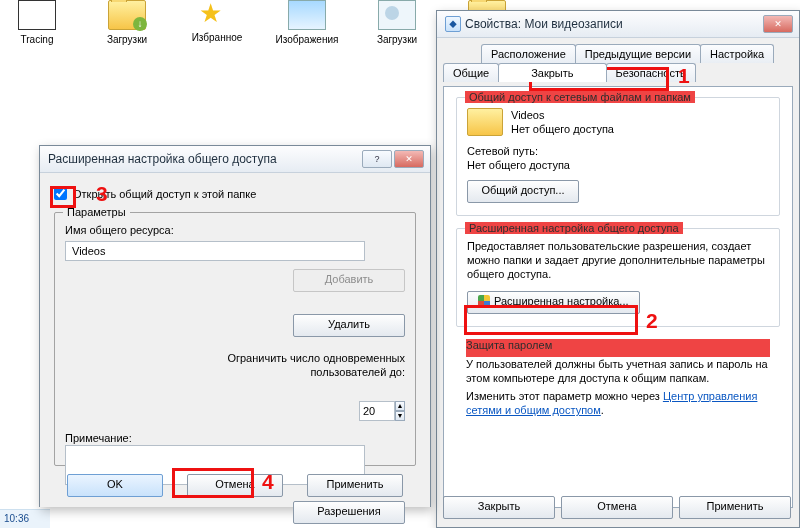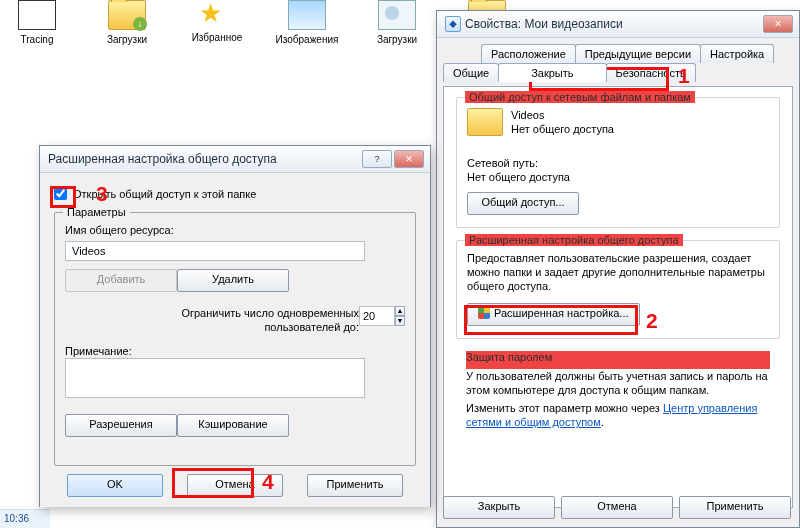--- a/index.html
+++ b/index.html
@@ -43,21 +43,21 @@
   .dlgbtns{position:absolute;right:8px;bottom:8px;display:flex;gap:6px;}
   
   .advwin{left:39px;top:145px;width:390px;height:360px;}
   .advbody{padding:14px 14px 10px;background:#f0f0f0;height:calc(100% - 26px);box-sizing:border-box;position:relative;}
   .chk{display:inline-flex;align-items:center;gap:6px;font-size:11px;}
   .chk input{width:13px;height:13px;margin:0;}
   .fs{border:1px solid #a3a3a3;border-radius:2px;margin-top:10px;padding:10px 10px 12px;background:#f0f0f0;position:relative;}
   .fs>.glegend{position:absolute;top:-7px;left:8px;background:#f0f0f0;padding:0 4px;}
   .tinput{width:300px;height:20px;border:1px solid #b5bfc9;background:#fff;padding:0 6px;font-size:11px;box-sizing:border-box;}
   .btn[disabled]{color:#8d8d8d;background:#eee;border-color:#c6c6c6;}
-  .rowflex{display:flex;align-items:flex-start;gap:0;margin-top:8px;}
+  .rowflex{display:flex;align-items:flex-end;gap:22px;margin-top:8px;flex-direction:column;}
   .spin{width:46px;height:20px;display:flex;}
   .spin input{width:36px;height:20px;border:1px solid #b5bfc9;font-size:11px;padding:0 3px;box-sizing:border-box;}
   .spin .ar{width:14px;display:flex;flex-direction:column;}
   .spin .ar div{flex:1;border:1px solid #9aaabb;background:linear-gradient(#f8fbff,#dfe8f2);font-size:7px;line-height:8px;text-align:center;}
   .note{width:300px;height:40px;border:1px solid #b5bfc9;background:#fff;resize:none;font-size:11px;padding:3px 5px;box-sizing:border-box;}
   .advbtns{position:absolute;left:0;right:0;bottom:10px;display:flex;gap:24px;justify-content:center;}
   
   .hl{position:absolute;border:3px solid #e11;box-sizing:border-box;pointer-events:none;}
   .num{position:absolute;color:#e11;font-weight:700;font-size:21px;font-family:"Segoe UI",sans-serif;pointer-events:none;}
   
@@ -120,21 +120,21 @@
     </div>
   </div>
   <div class="tabbody">
     <div class="group">
       <div class="glegend">Общий доступ к сетевым файлам и папкам</div>
       <div style="overflow:hidden">
         <div class="folder-small"></div>
         <div class="gtxt">Videos</div>
         <div class="gtxt">Нет общего доступа</div>
       </div>
-      <div style="margin-top:20px;">
+      <div style="margin-top:8px;">
         <div class="gtxt">Сетевой путь:</div>
         <div class="gtxt">Нет общего доступа</div>
       </div>
       <div style="margin-top:8px;">
         <span class="btn">Общий доступ...</span>
       </div>
     </div>
     <div class="group">
       <div class="glegend">Расширенная настройка общего доступа</div>
       <div class="gtxt">Предоставляет пользовательские разрешения, создает можно папки и задает другие дополнительные параметры общего доступа.</div>

